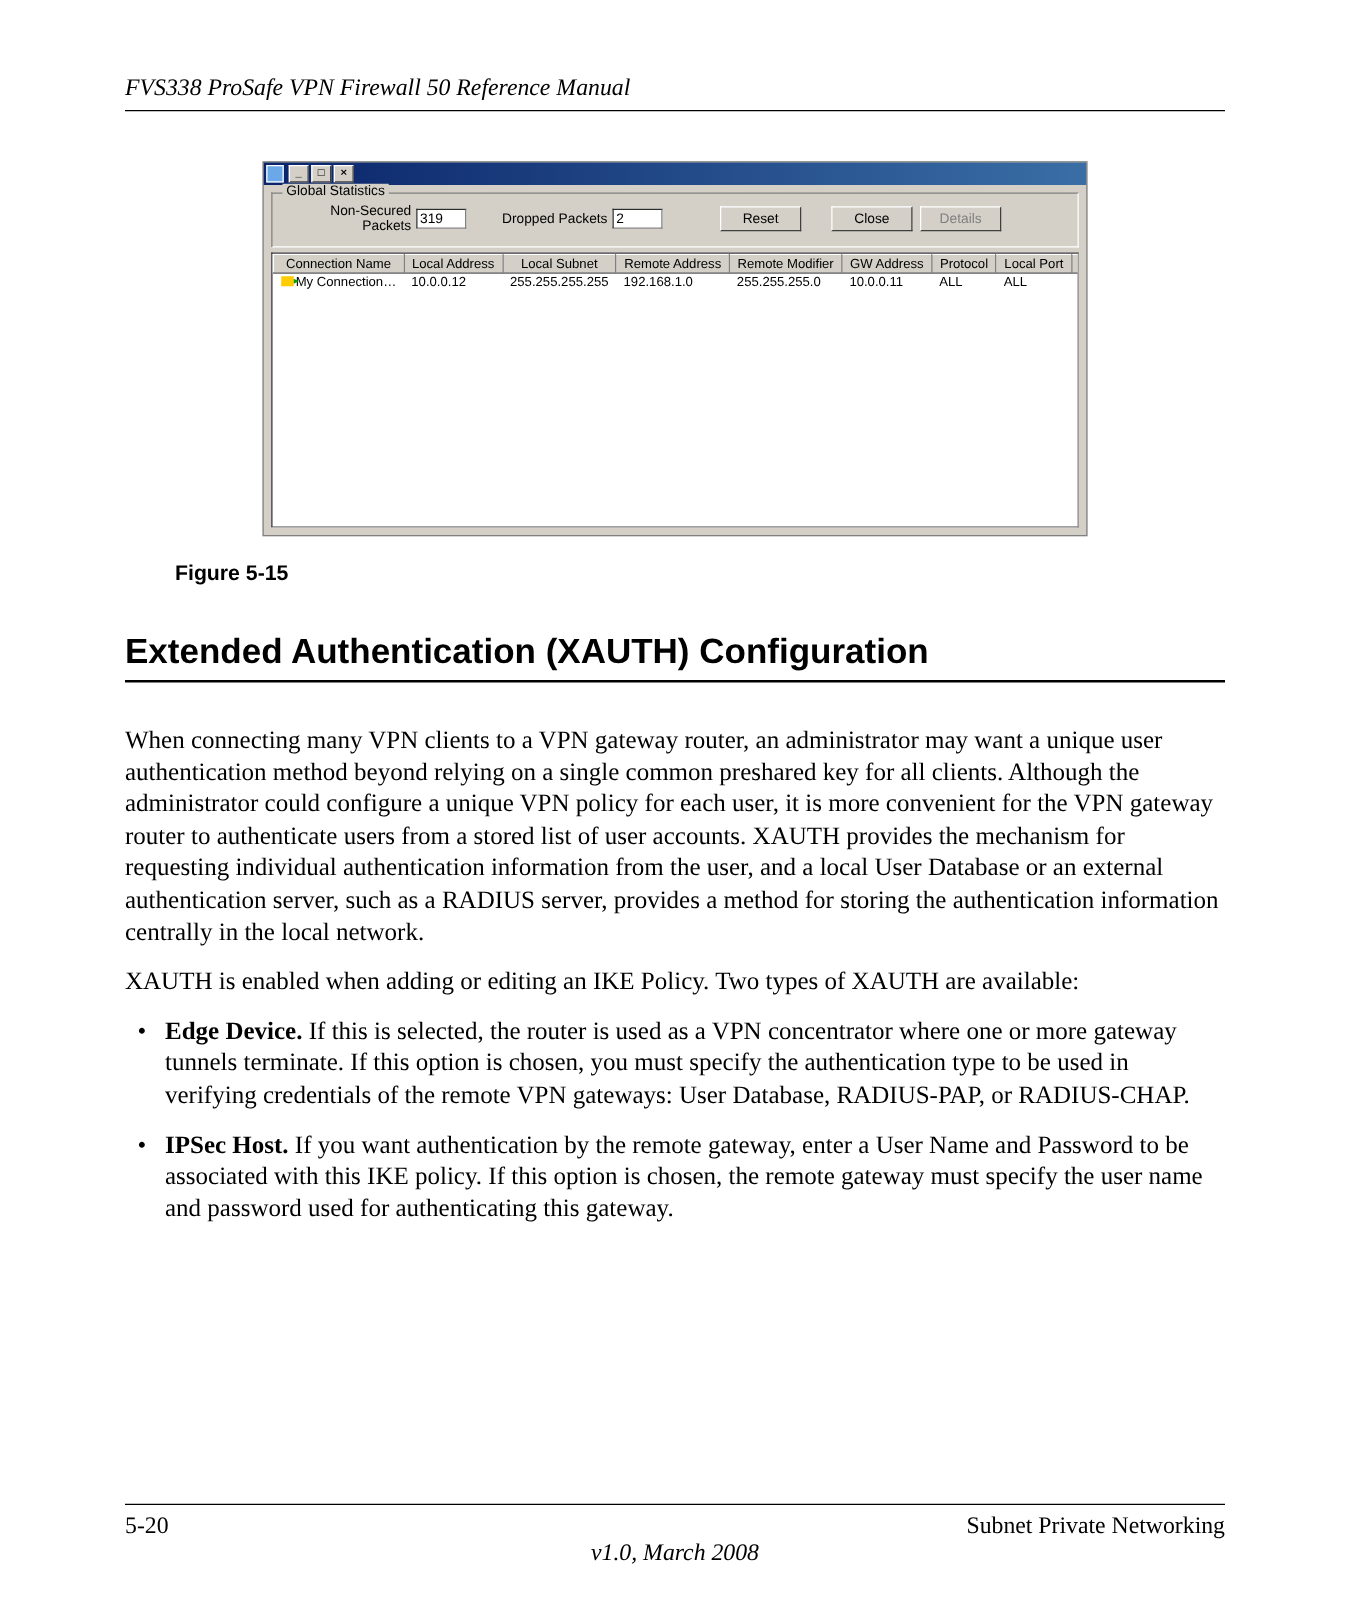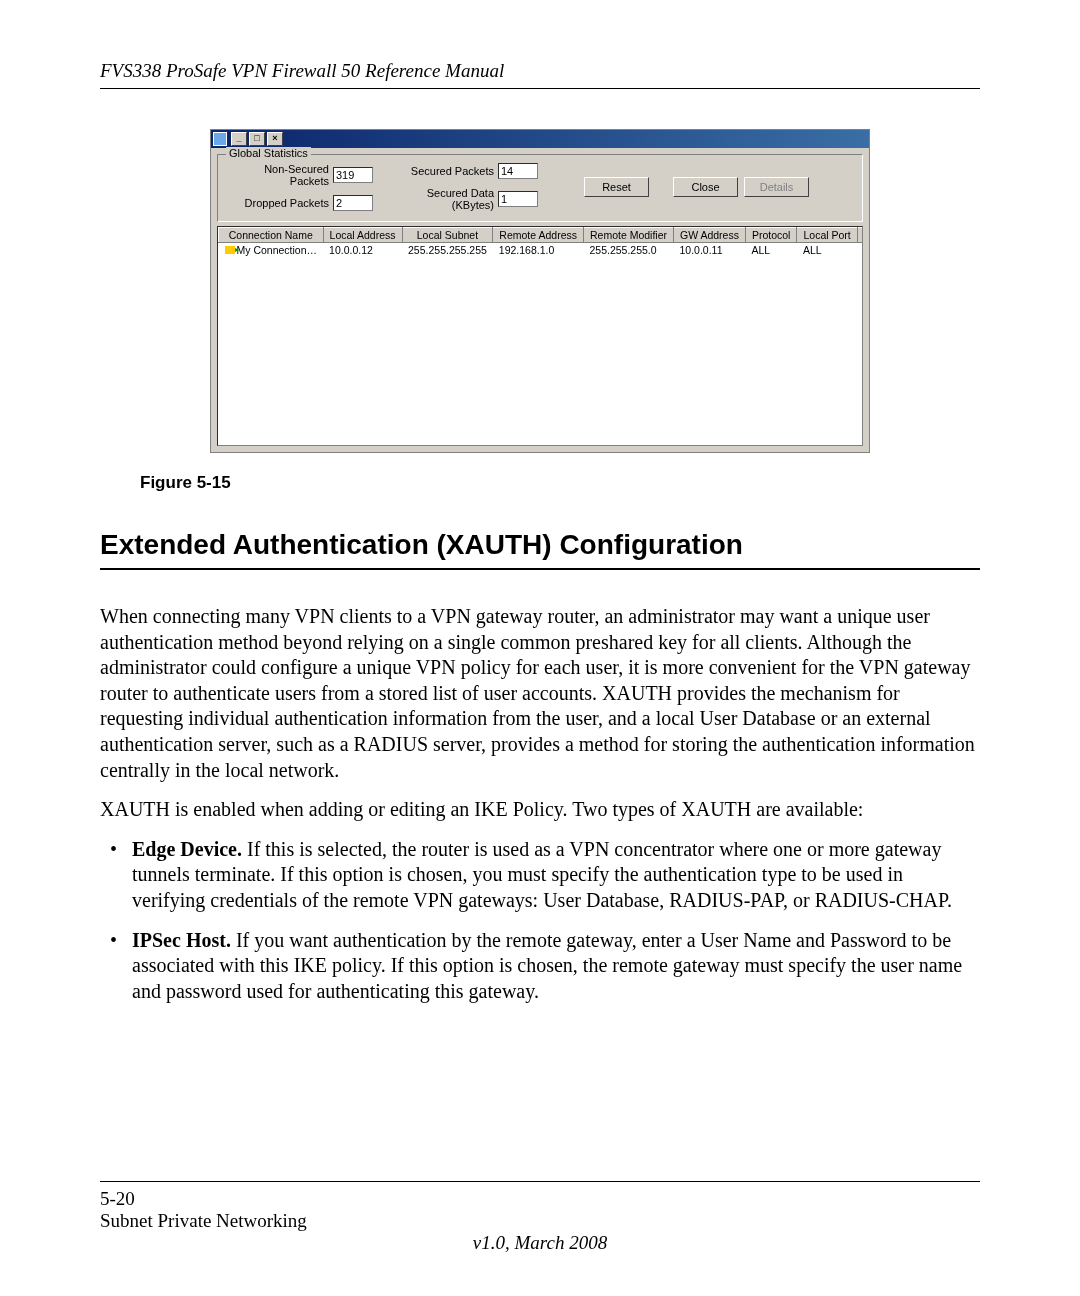--- a/index.html
+++ b/index.html
@@ -75,21 +75,21 @@
     align-items: center;
     gap: 6px;
   }
   .legend {
     position: absolute;
     top: -8px; left: 8px;
     background: #d4d0c8;
     padding: 0 3px;
     font-size: 11px;
   }
-  .stat-group { display: flex; flex-direction: column; gap: 8px; margin-right: 10px; }
+  .stat-group { display: flex; flex-direction: row; gap: 8px; margin-right: 10px; }
   .stat-row { display: flex; align-items: center; gap: 4px; }
   .stat-label { width: 105px; text-align: right; font-size: 11px; }
   .stat-label2 { width: 105px; text-align: right; font-size: 11px; }
   .stat-field {
     width: 40px; height: 16px;
     background: #fff;
     border: 1px inset #808080;
     padding: 0 2px;
     font-size: 11px;
     line-height: 14px;
@@ -179,21 +179,20 @@
   .footer {
     position: absolute;
     left: 100px; right: 100px;
     bottom: 42px;
   }
   .footer-rule { border-top: 1.5px solid #000; margin-bottom: 6px; }
   .footer-row {
     display: flex;
     justify-content: space-between;
     font-size: 19px;
-    flex-direction: column;
   }
   .footer-version {
     text-align: center;
     font-style: italic;
     font-size: 19px;
     margin-top: 0;
   }
 </style>
 </head>
 <body>
@@ -218,30 +217,20 @@
         <div class="stat-row">
           <span class="stat-label">Non-Secured Packets</span>
           <span class="stat-field">319</span>
         </div>
         <div class="stat-row">
           <span class="stat-label">Dropped Packets</span>
           <span class="stat-field">2</span>
         </div>
       </div>
 
-      <div class="stat-group">
-        <div class="stat-row">
-          <span class="stat-label2">Secured Packets</span>
-          <span class="stat-field">14</span>
-        </div>
-        <div class="stat-row">
-          <span class="stat-label2">Secured Data (KBytes)</span>
-          <span class="stat-field">1</span>
-        </div>
-      </div>
 
       <div class="btn-col" style="margin-left:30px">
         <div class="btn">Reset</div>
       </div>
       <div class="btn-col right">
         <div class="btn">Close</div>
         <div class="btn disabled">Details</div>
       </div>
     </div>
 

